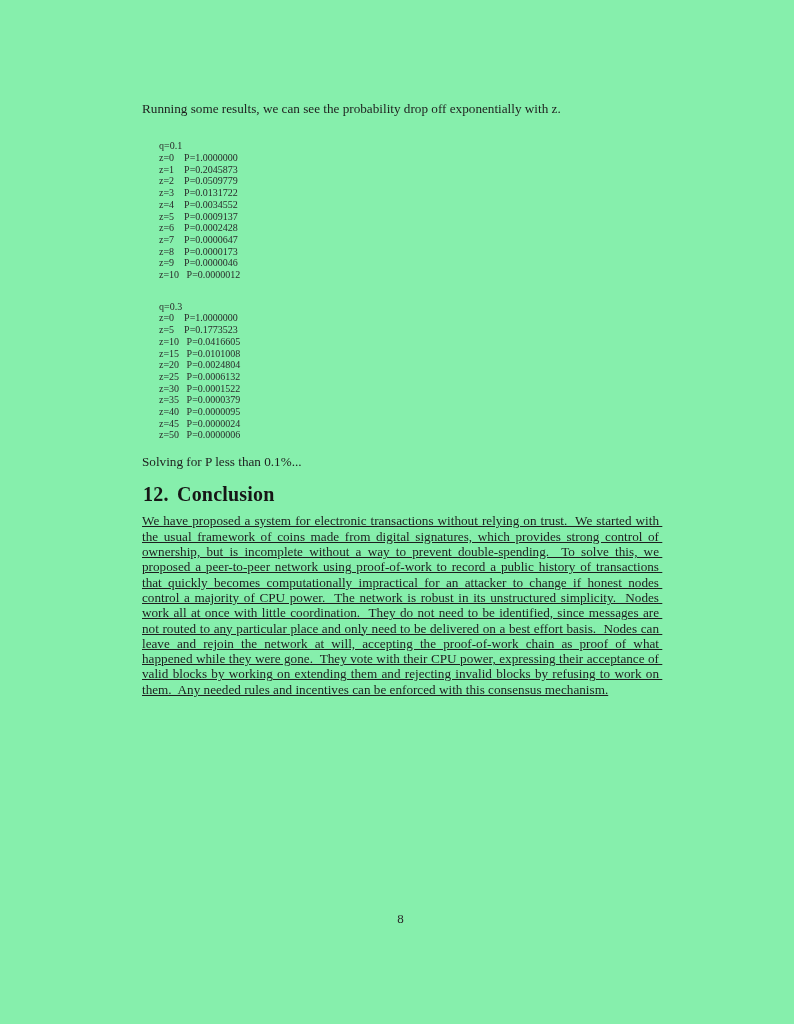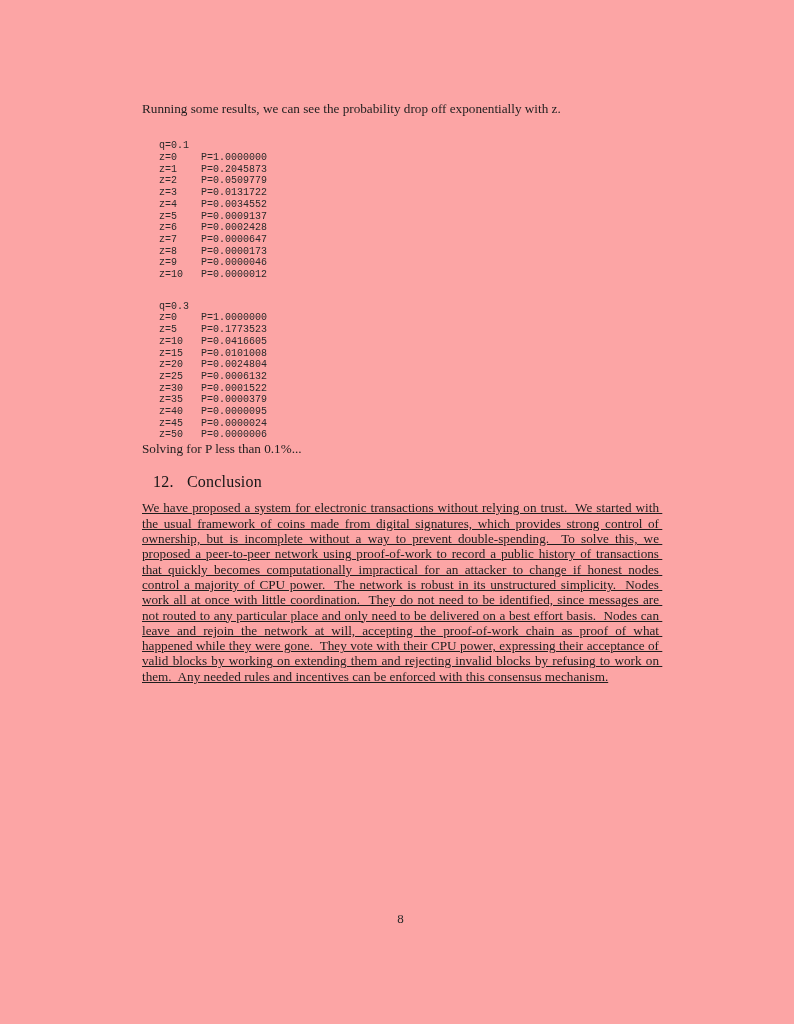--- a/index.html
+++ b/index.html
@@ -4,55 +4,55 @@
 <style>
   html, body {
     margin: 0;
     padding: 0;
     background: #ffffff;
   }
   .page {
     position: relative;
     width: 794px;
     height: 1024px;
-    background: #fca5a5;
+    background: #86efac;
     color: #1e1e1e;
     font-family: "Liberation Serif", serif;
     overflow: hidden;
   }
   .content {
     position: absolute;
     left: 142px;
     top: 0;
     width: 517px;
   }
   .body-text {
     margin: 0;
     font-size: 13.2px;
     line-height: 15.3px;
     color: #1e1e1e;
   }
   #intro { margin-top: 101px; }
   pre.code {
     margin: 0;
     padding: 0 0 0 17px;
-    font-family: Liberation Mono, monospace;
+    font-family: Liberation Serif, serif;
     font-size: 10px;
     line-height: 11.7px;
     color: #2a2a2a;
   }
   #code-q01 { margin-top: 24px; }
   #code-q03 { margin-top: 20px; }
-  #solving  { margin-top: 0; }
+  #solving  { margin-top: 13px; }
   #code-solve { margin-top: 17px; }
   #heading {
-    margin: 16px 0 0 11px;
-    font-size: 16px;
+    margin: 16px 0 0 1px;
+    font-size: 20px;
     line-height: 19px;
-    font-weight: normal;
+    font-weight: bold;
     letter-spacing: 0.2px;
     color: #161616;
   }
   .secnum {
     display: inline-block;
     width: 34px;
   }
   #conclusion {
     margin-top: 9px;
     text-align: justify;

